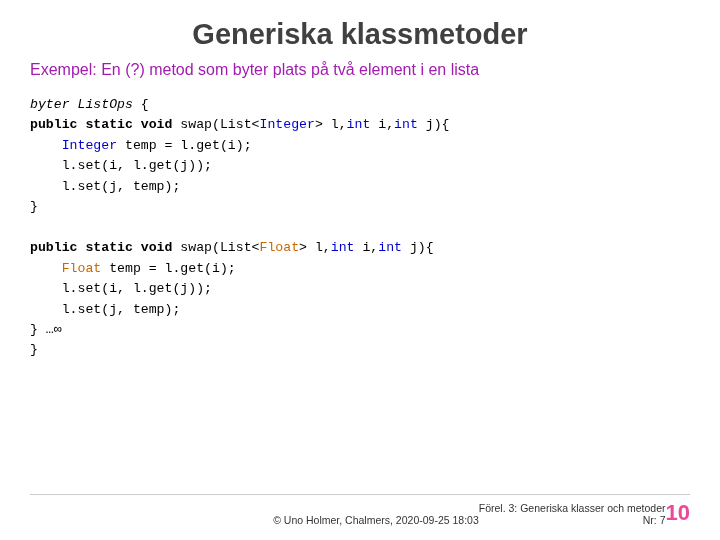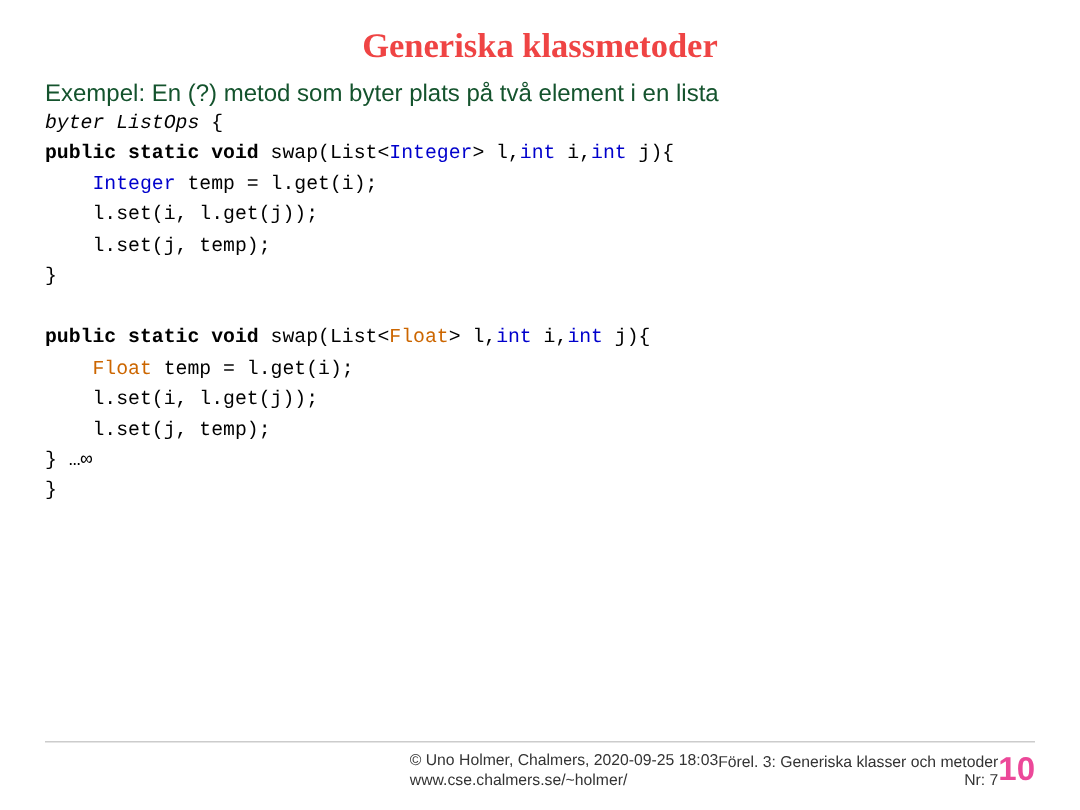--- a/index.html
+++ b/index.html
@@ -16,31 +16,30 @@
     .slide {
       width: 720px;
       height: 540px;
       padding: 18px 30px 14px 30px;
       display: flex;
       flex-direction: column;
     }
 
     .title {
       text-align: center;
-      font-size: 23px;
+      font-size: 29px;
       font-weight: bold;
-      color: #ef4444;
+      color: #404040;
       margin-bottom: 10px;
-      font-family: Liberation Serif, serif;
     }
 
     .subtitle {
       font-size: 16px;
-      color: #14532d;
-      margin-bottom: 0;
+      color: #a21caf;
+      margin-bottom: 16px;
     }
 
     .code-block {
       font-family: 'Courier New', Courier, monospace;
       font-size: 13.2px;
       line-height: 1.55;
       color: #000000;
       flex: 1;
     }
 
@@ -104,21 +103,20 @@
 <span>    <span style="color:#cc6600;">Float</span> temp = l.get(i);</span>
 <span>    l.set(i, l.get(j));</span>
 <span>    l.set(j, temp);</span>
 <span>} …∞</span>
 <span>}</span></pre>
   </div>
 
   <div class="footer">
     <div class="footer-left">
       <span>© Uno Holmer, Chalmers, 2020-09-25 18:03</span>
-      <span>www.cse.chalmers.se/~holmer/</span>
     </div>
     <div class="footer-center">
       <br>
     </div>
     <div class="footer-right">
       <span>Förel. 3: Generiska klasser och metoder</span><br>
       <span>Nr: 7</span>
     </div>
     <div class="page-number">10</div>
   </div>

